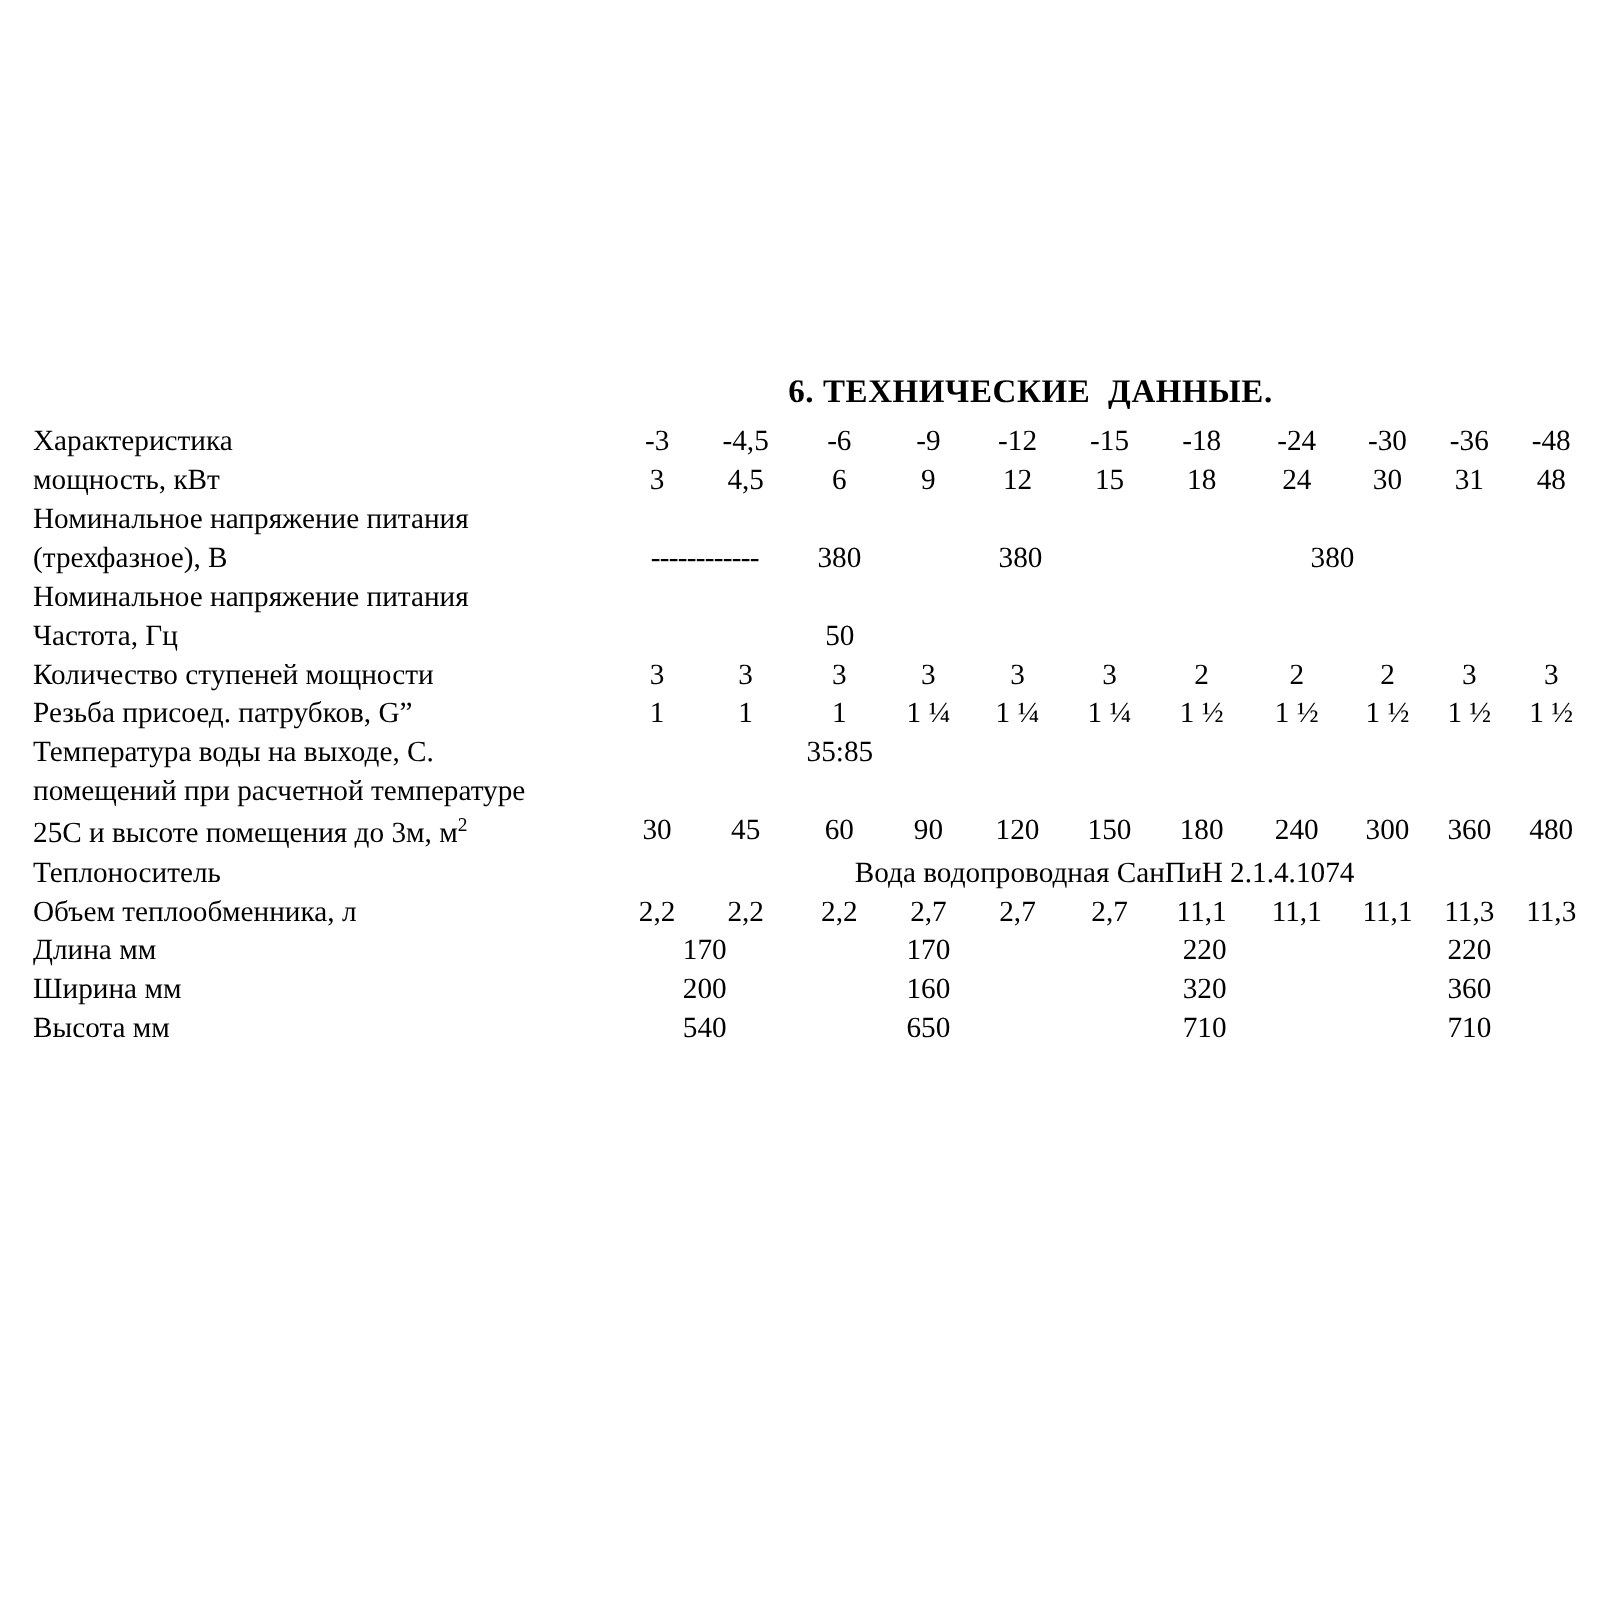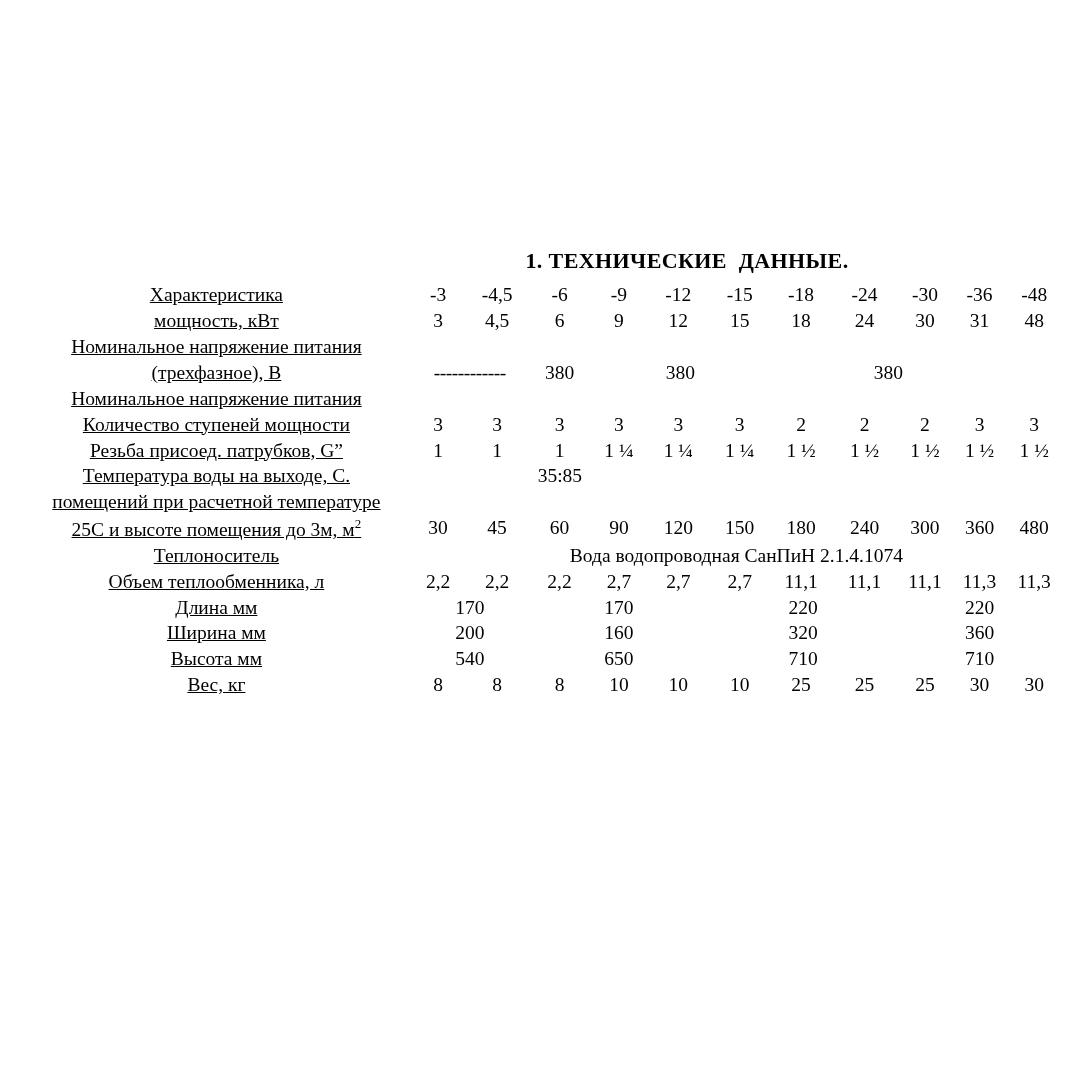--- a/index.html
+++ b/index.html
@@ -39,23 +39,22 @@
     font-size: 19.5px;
     line-height: 1.33;
   }
   table.spec td {
     padding: 0;
     vertical-align: top;
     white-space: nowrap;
   }
   td.label {
     width: 390px;
-    text-align: center;
+    text-align: left;
     padding-right: 4px;
-    text-decoration: underline;
   }
   td.val {
     text-align: center;
   }
   
   col.c0 { width: 390px; }
   col.c1 { width: 55px; }
   col.c2 { width: 64px; }
   col.c3 { width: 62px; }
   col.c4 { width: 58px; }
@@ -77,21 +76,21 @@
     text-align: left;
     padding-left: 0;
   }
 </style>
 </head>
 <body>
 
 <div class="page">
   <div class="doc">
 
-    <div class="title">1. ТЕХНИЧЕСКИЕ  ДАННЫЕ.</div>
+    <div class="title">6. ТЕХНИЧЕСКИЕ  ДАННЫЕ.</div>
 
     <table class="spec">
       <colgroup>
         <col class="c0">
           <col class="c1">
           <col class="c2">
           <col class="c3">
           <col class="c4">
           <col class="c5">
         <col class="c6">
@@ -144,20 +143,25 @@
         <td class="val" colspan="3">380</td>
         <td class="val" colspan="4">380</td>
         <td></td>
       </tr>
 
       <tr>
         <td class="label">Номинальное напряжение питания</td>
         <td colspan="11"></td>
       </tr>
 
+      <tr>
+        <td class="label">Частота, Гц</td>
+        <td class="val" colspan="5">50</td>
+        <td colspan="6"></td>
+      </tr>
 
       <tr>
         <td class="label">Количество ступеней мощности</td>
         <td class="val">3</td>
         <td class="val">3</td>
         <td class="val">3</td>
         <td class="val">3</td>
         <td class="val">3</td>
         <td class="val">3</td>
         <td class="val">2</td>
@@ -244,31 +248,17 @@
       </tr>
 
       <tr>
         <td class="label">Высота мм</td>
         <td class="val" colspan="2">540</td>
         <td class="val" colspan="3">650</td>
         <td class="val" colspan="3">710</td>
         <td class="val" colspan="3">710</td>
       </tr>
 
-      <tr>
-        <td class="label">Вес, кг</td>
-        <td class="val">8</td>
-        <td class="val">8</td>
-        <td class="val">8</td>
-        <td class="val">10</td>
-        <td class="val">10</td>
-        <td class="val">10</td>
-        <td class="val">25</td>
-        <td class="val">25</td>
-        <td class="val">25</td>
-        <td class="val">30</td>
-        <td class="val">30</td>
-      </tr>
 
     </tbody>
       </table>
   </div>
 </div>
 
 </body></html>

